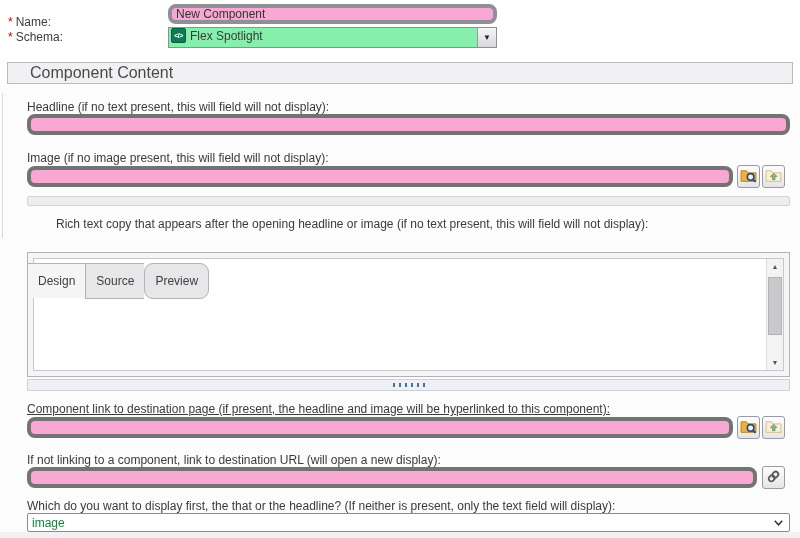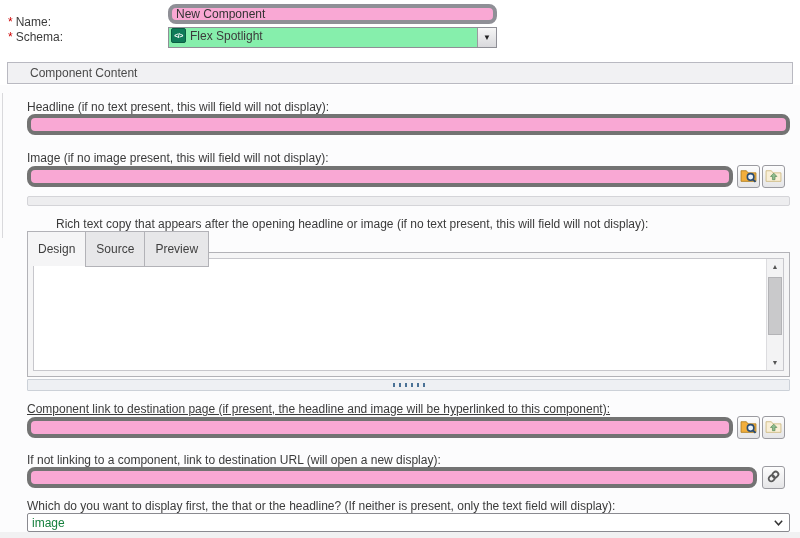--- a/index.html
+++ b/index.html
@@ -40,21 +40,21 @@
   .combo-arrow {
     width:19px; height:19px; border-left:1px solid #9a9aa0;
     background:linear-gradient(#f6f6f6,#d9d9dc); display:flex; align-items:center; justify-content:center;
     font-size:8px; color:#222;
   }
 
   
   .section-header {
     position:absolute; left:7px; top:62px; width:786px; height:22px;
     background:#f1f1f3; border:1px solid #b9b9c1; color:#4a4a4a;
-    display:flex; align-items:center; padding-left:22px; font-size:12px;
+    display:flex; align-items:center; padding-left:22px; font-size:16px;
   }
 
   
   .full-input  { left:27px; width:763px; }
   .short-input { left:27px; width:706px; }
   .url-input   { left:27px; width:730px; }
 
   .headline-label { left:27px; top:100px; }
   .headline-input { top:114px; }
 
@@ -63,23 +63,23 @@
   .thumb-strip {
     position:absolute; left:27px; top:196px; width:763px; height:10px;
     background:#ededef; border:1px solid #d4d4d8; border-radius:2px;
   }
 
   .rich-label { left:27px; top:217px;margin-left:29px; }
 
   .tabs { position:absolute; left:27px; top:231px; height:22px; display:flex; z-index:2; }
   .tab {
     height:22px; padding:17px 10px; display:flex; align-items:center; justify-content:center;
-    background:#e7e7e9; border:1px solid #b2b2b7; border-right:none; color:#3f3f3f;
-  }
-  .tab:last-child { border-right:1px solid #b2b2b7; }
+    background:#e7e7e9; border:1px solid #b2b2b7; border-right:none; color:#3f3f3f;margin-top:32px;
+  }
+  .tab:last-child { border-right:1px solid #b2b2b7;border-radius:9px; }
   .tab.active { background:#f5f5f6; height:23px; border-bottom:none; }
 
   .editor-outer {
     position:absolute; left:27px; top:252px; width:763px; height:125px;
     background:#f5f5f6; border:1px solid #b2b2b7;
   }
   .editor-inner {
     position:absolute; left:5px; top:5px; right:5px; bottom:5px;
     background:#fff; border:1px solid #c7c7cc;
   }

